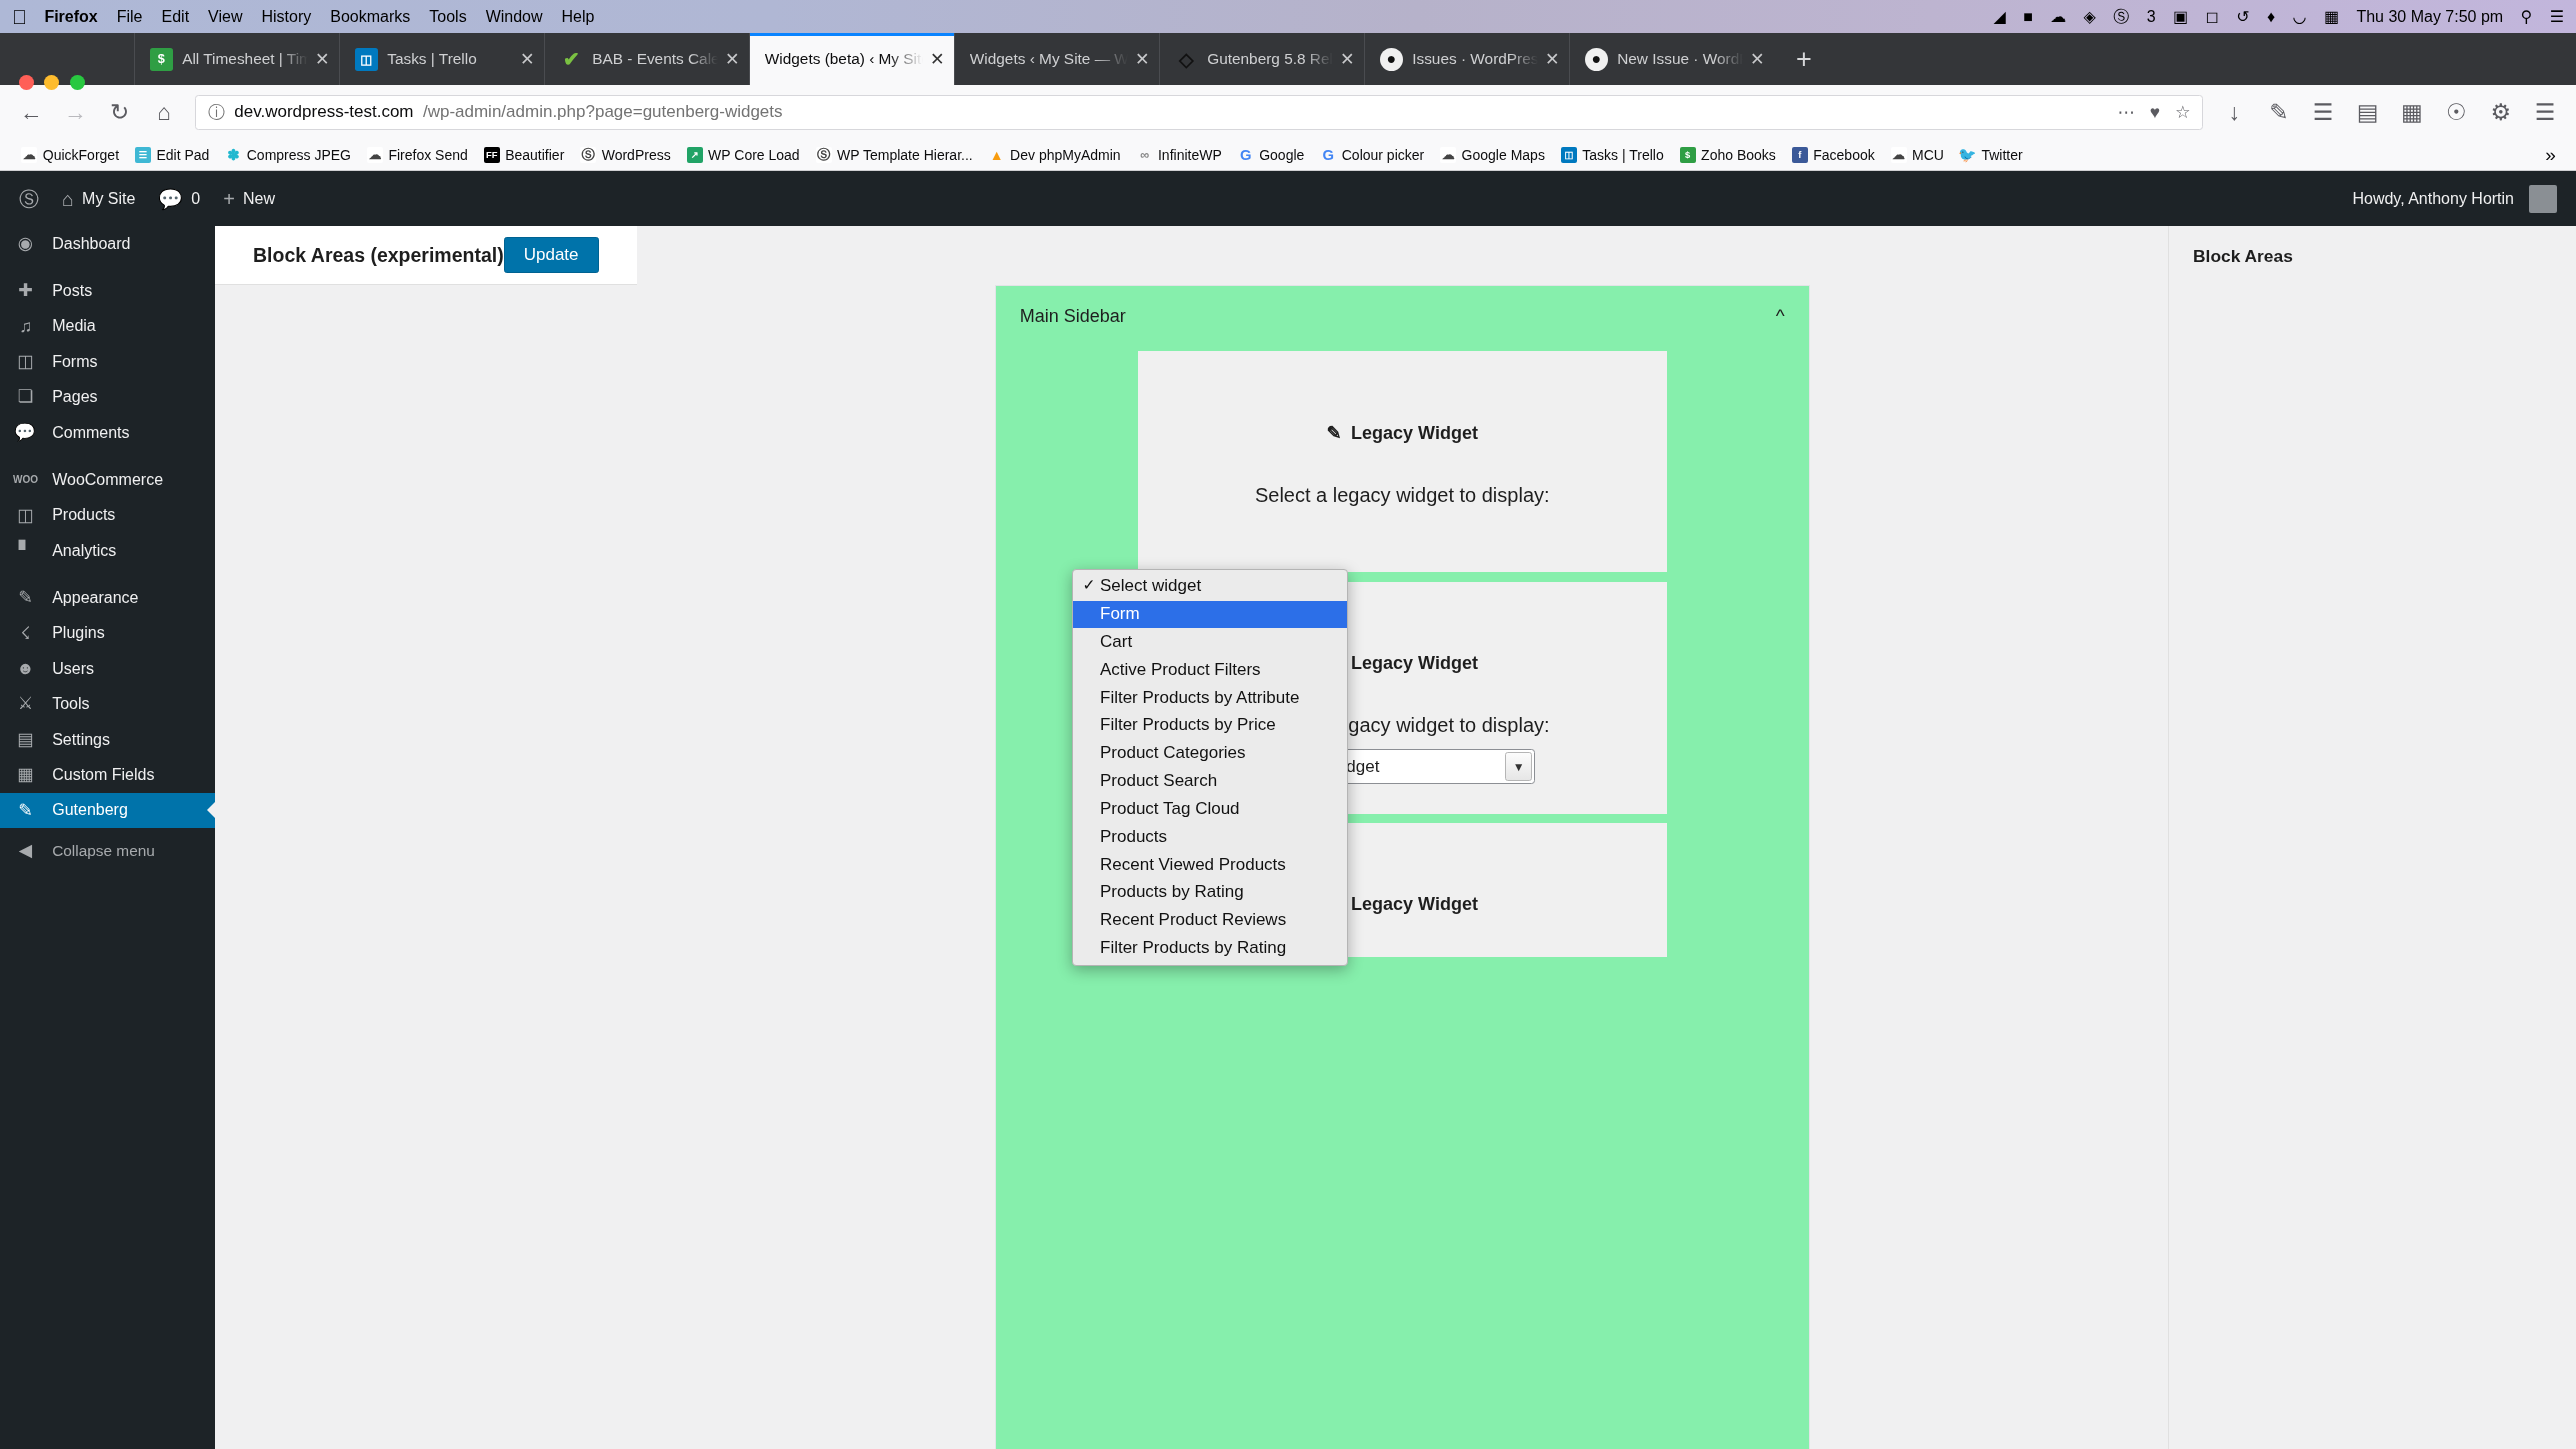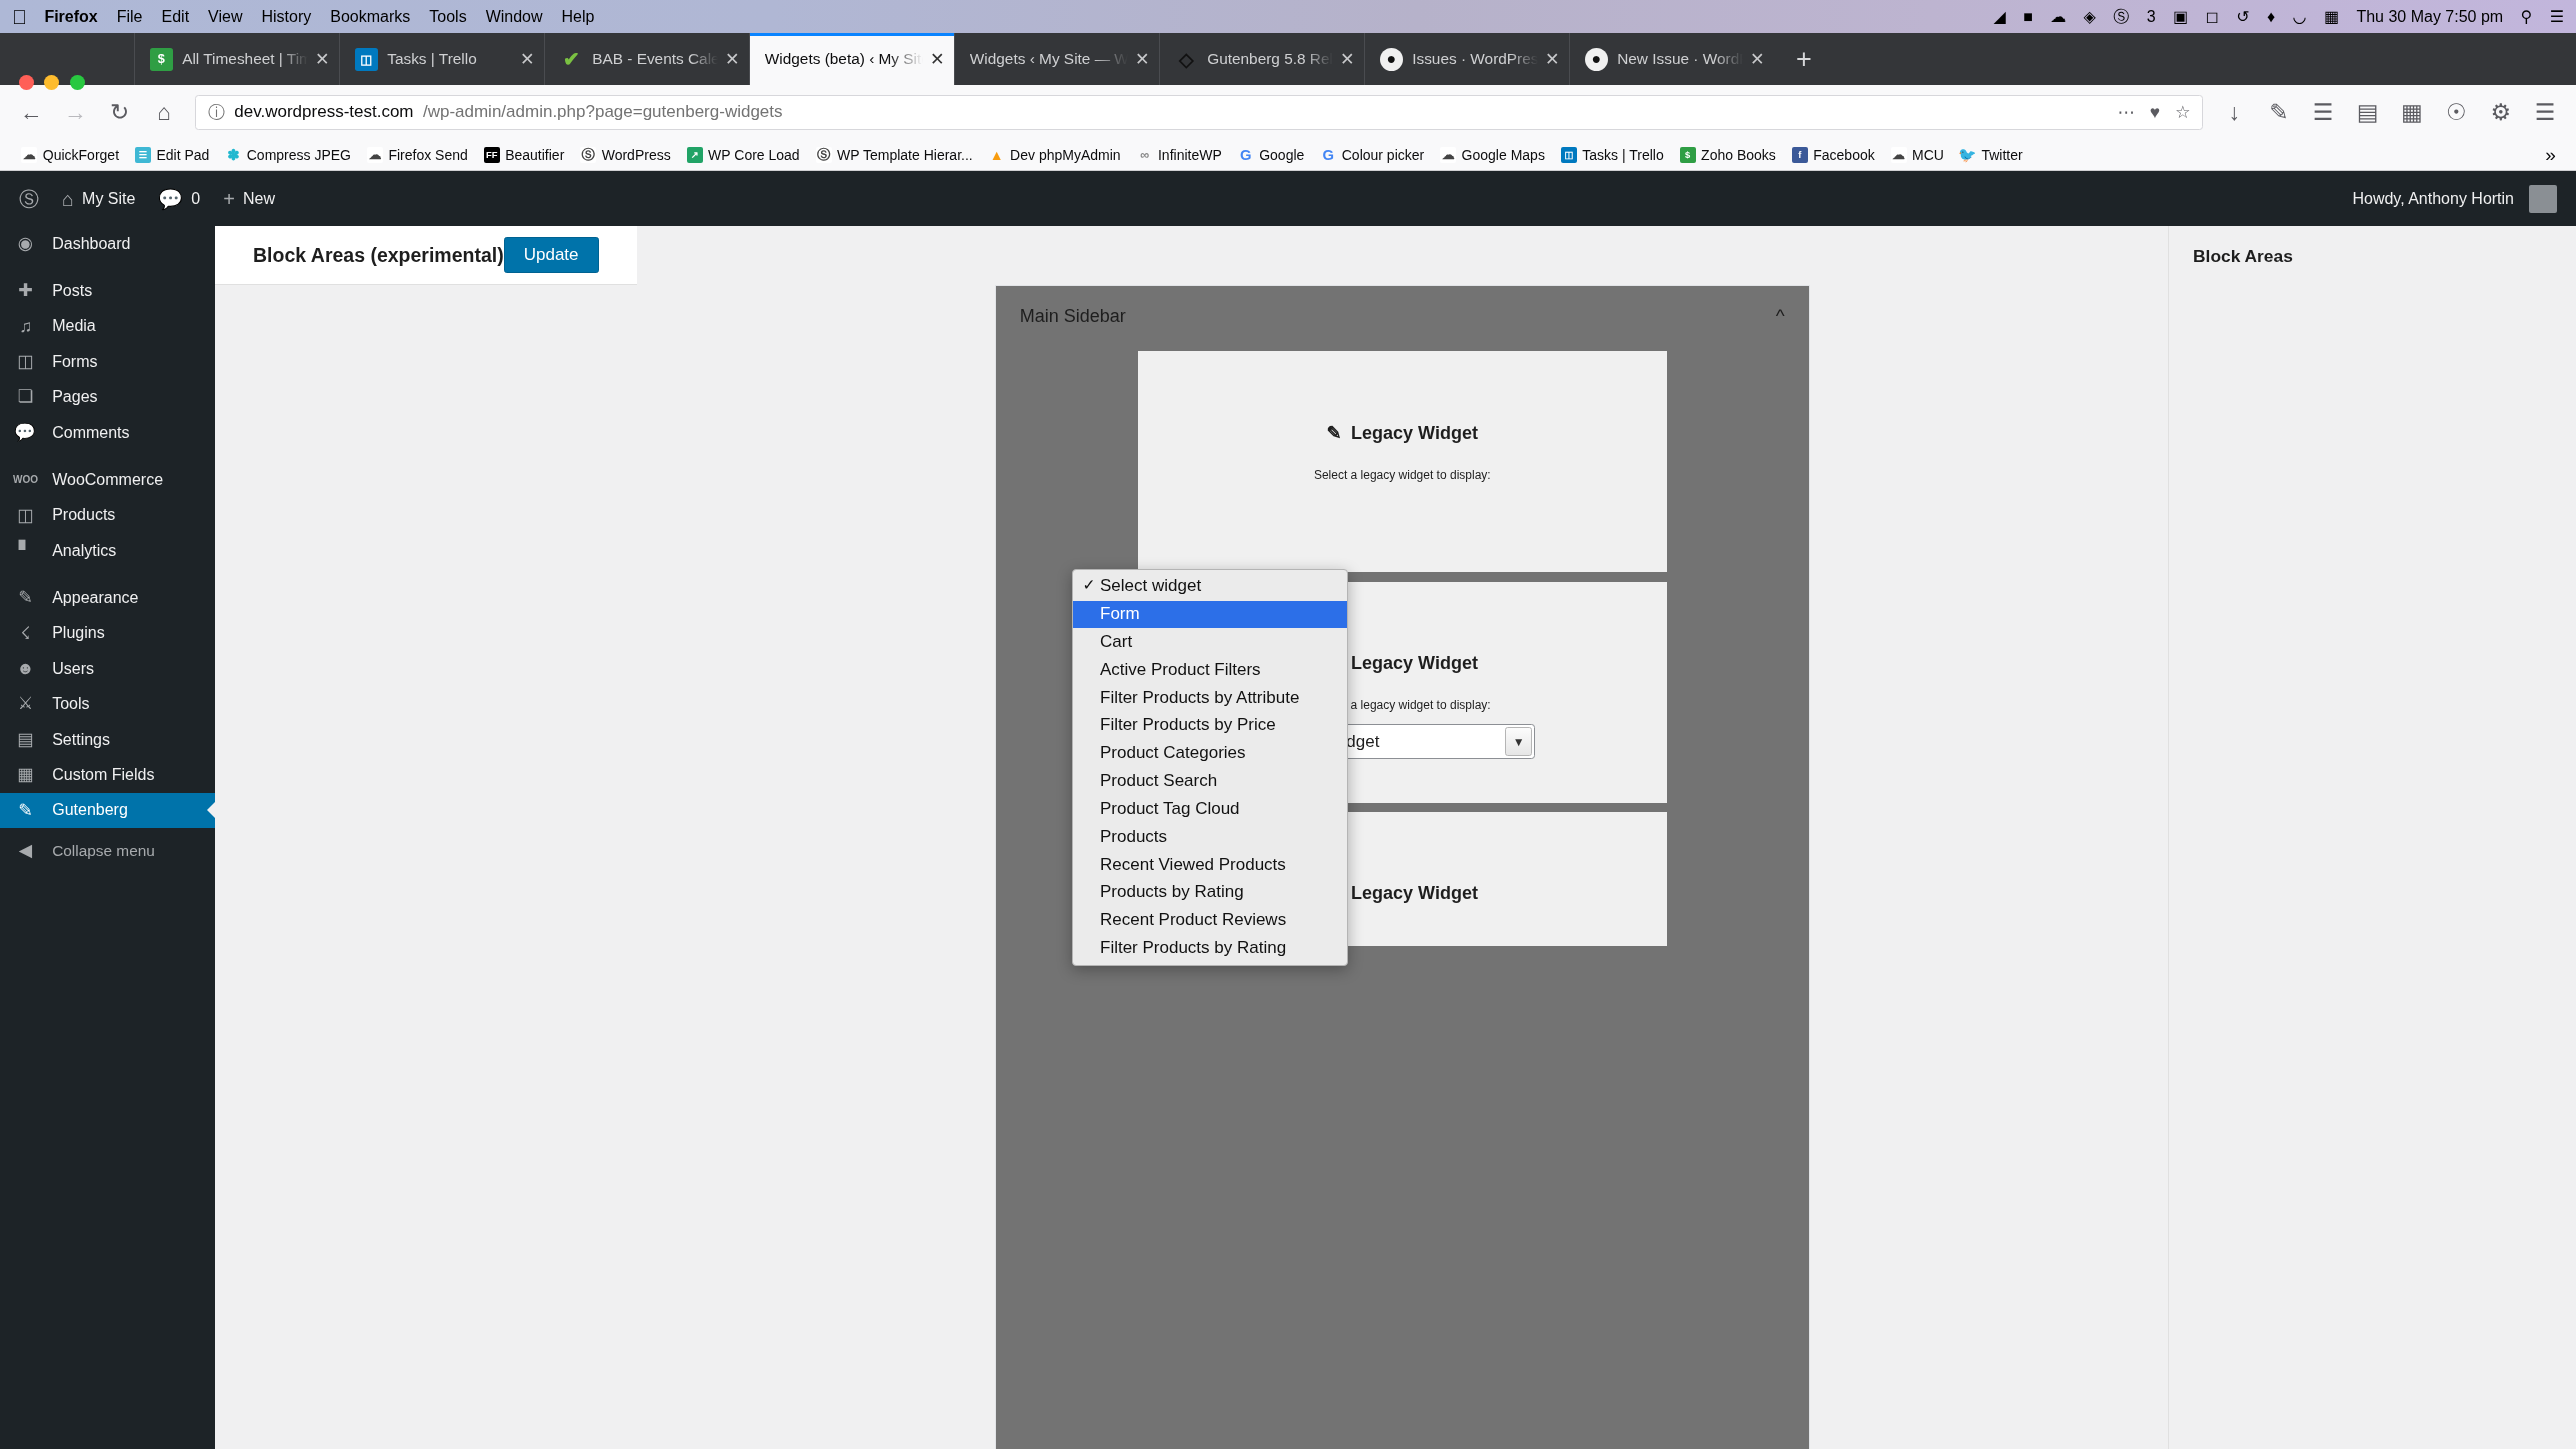--- a/index.html
+++ b/index.html
@@ -119,38 +119,38 @@
     display:flex; align-items:center; padding:0 38px;
   }
   .mhead h1 { font-size:19.5px; font-weight:bold; color:#1e1e1e; }
   .btn-update {
     margin-left:auto; background:#0073aa; color:#fff; border:0.7px solid #006291;
     border-radius:2.7px; padding:7.4px 19px; font-size:17px; font-family:inherit;
   }
   .mbody { flex:1 1 auto; display:flex; min-height:0; overflow:hidden; }
   .canvas { flex:1 1 auto; overflow:hidden; background:#f0f0f1; display:flex; justify-content:center; }
   .editor {
-    width:815px; background:#737373; margin-top:59px; border:0.7px solid #e2e4e7; border-bottom:none;
+    width:815px; background:#86efac; margin-top:59px; border:0.7px solid #e2e4e7; border-bottom:none;
     position:relative;
   }
   .areahead { display:flex; align-items:center; padding:19px 24px 14.8px 24px; }
   .areahead h2 { font-size:18px; font-weight:normal; color:#1e1e1e; }
   .chev { margin-left:auto; font-size:19px; color:#1e1e1e; }
 
   .wblock {
     background:#f0f0f0; margin:9.4px 142px 0 142px; padding:29.5px 0;
     display:flex; flex-direction:column; align-items:center; min-height:221px;
     justify-content:flex-start;
   }
   .wblock .wtitle {
     display:flex; align-items:center; gap:9.4px; font-size:18px; font-weight:bold;
     color:#1e1e1e; margin-top:42px;
   }
   .brush { font-size:18px; line-height:1; }
-  .wblock .wsub { font-size:12px; color:#1e1e1e; margin-top:24px; }
+  .wblock .wsub { font-size:20px; color:#1e1e1e; margin-top:40px; }
   .wselect {
     margin-top:12px; width:266px; height:35px; background:#fff;
     border:0.7px solid #8c8f94; border-radius:3.4px; display:flex; align-items:center;
     padding:0 8px; font-size:17px; color:#1e1e1e; position:relative;
   }
   .wselect .arrowbox {
     position:absolute; right:2px; top:2px; bottom:2px; width:27px;
     background:linear-gradient(#fcfcfc,#e6e6e6); border:0.7px solid #b5b5b5; border-radius:2.7px;
     display:flex; align-items:center; justify-content:center; font-size:12px; color:#333;
   }

